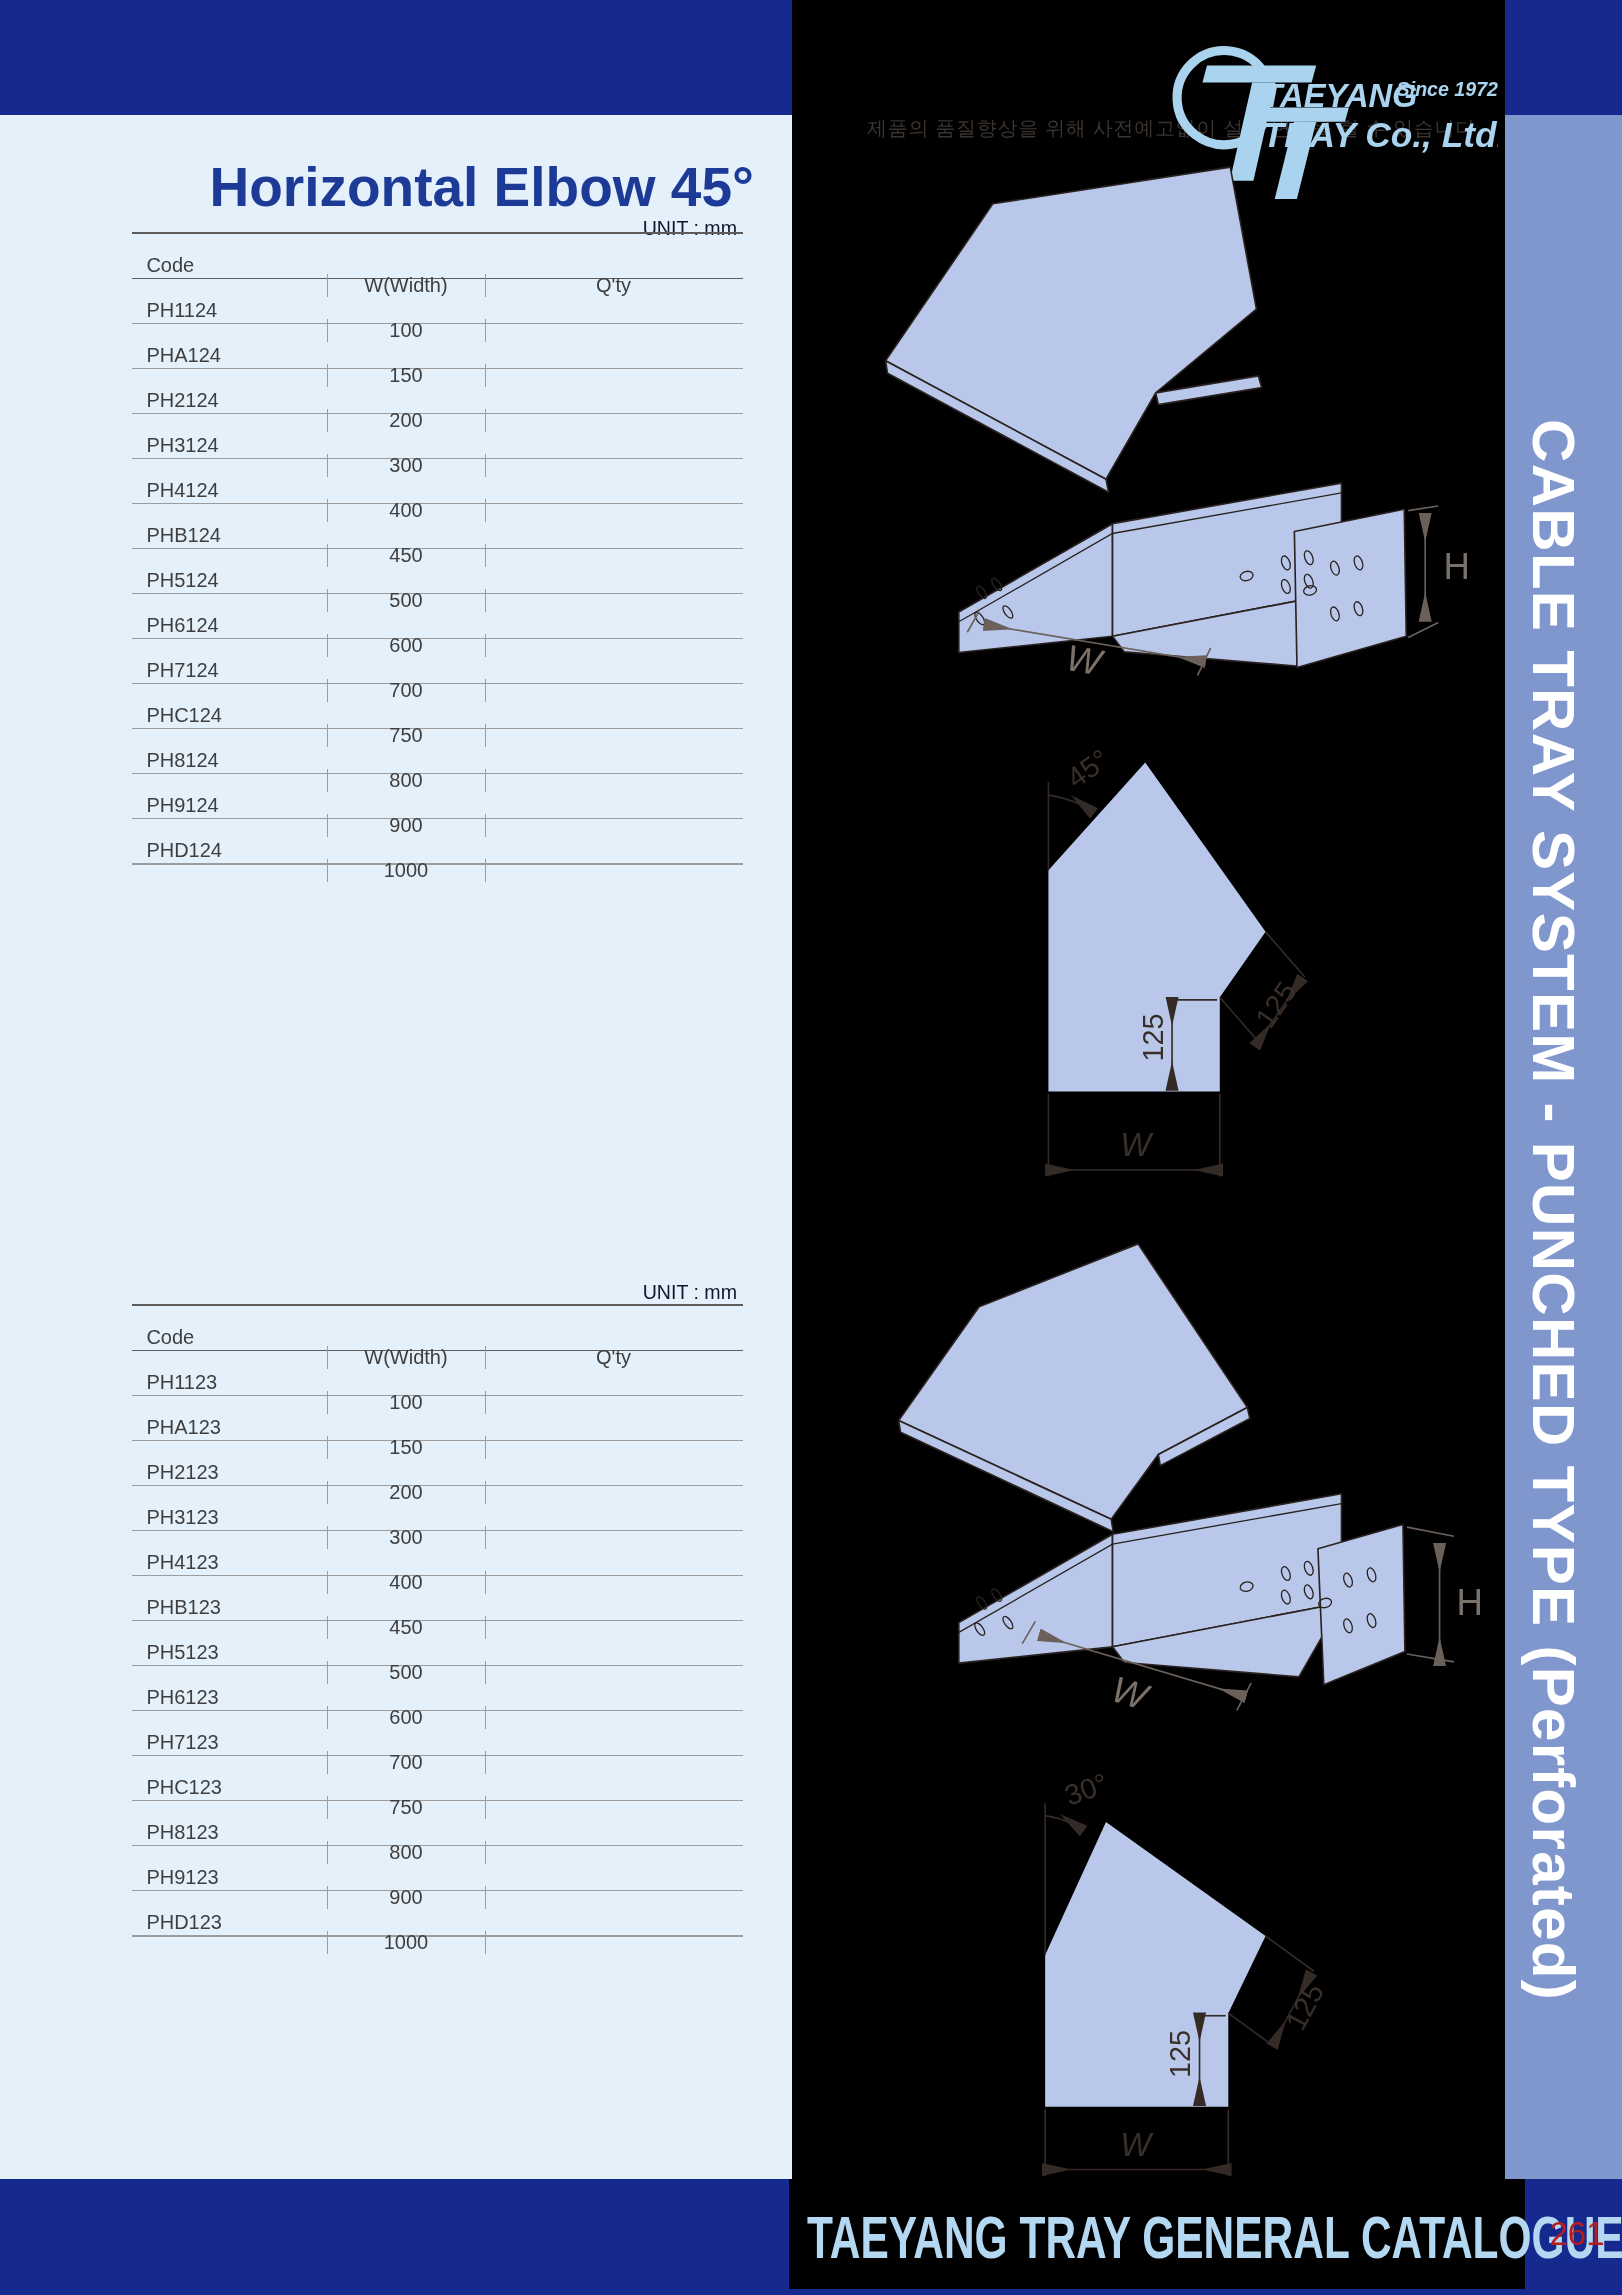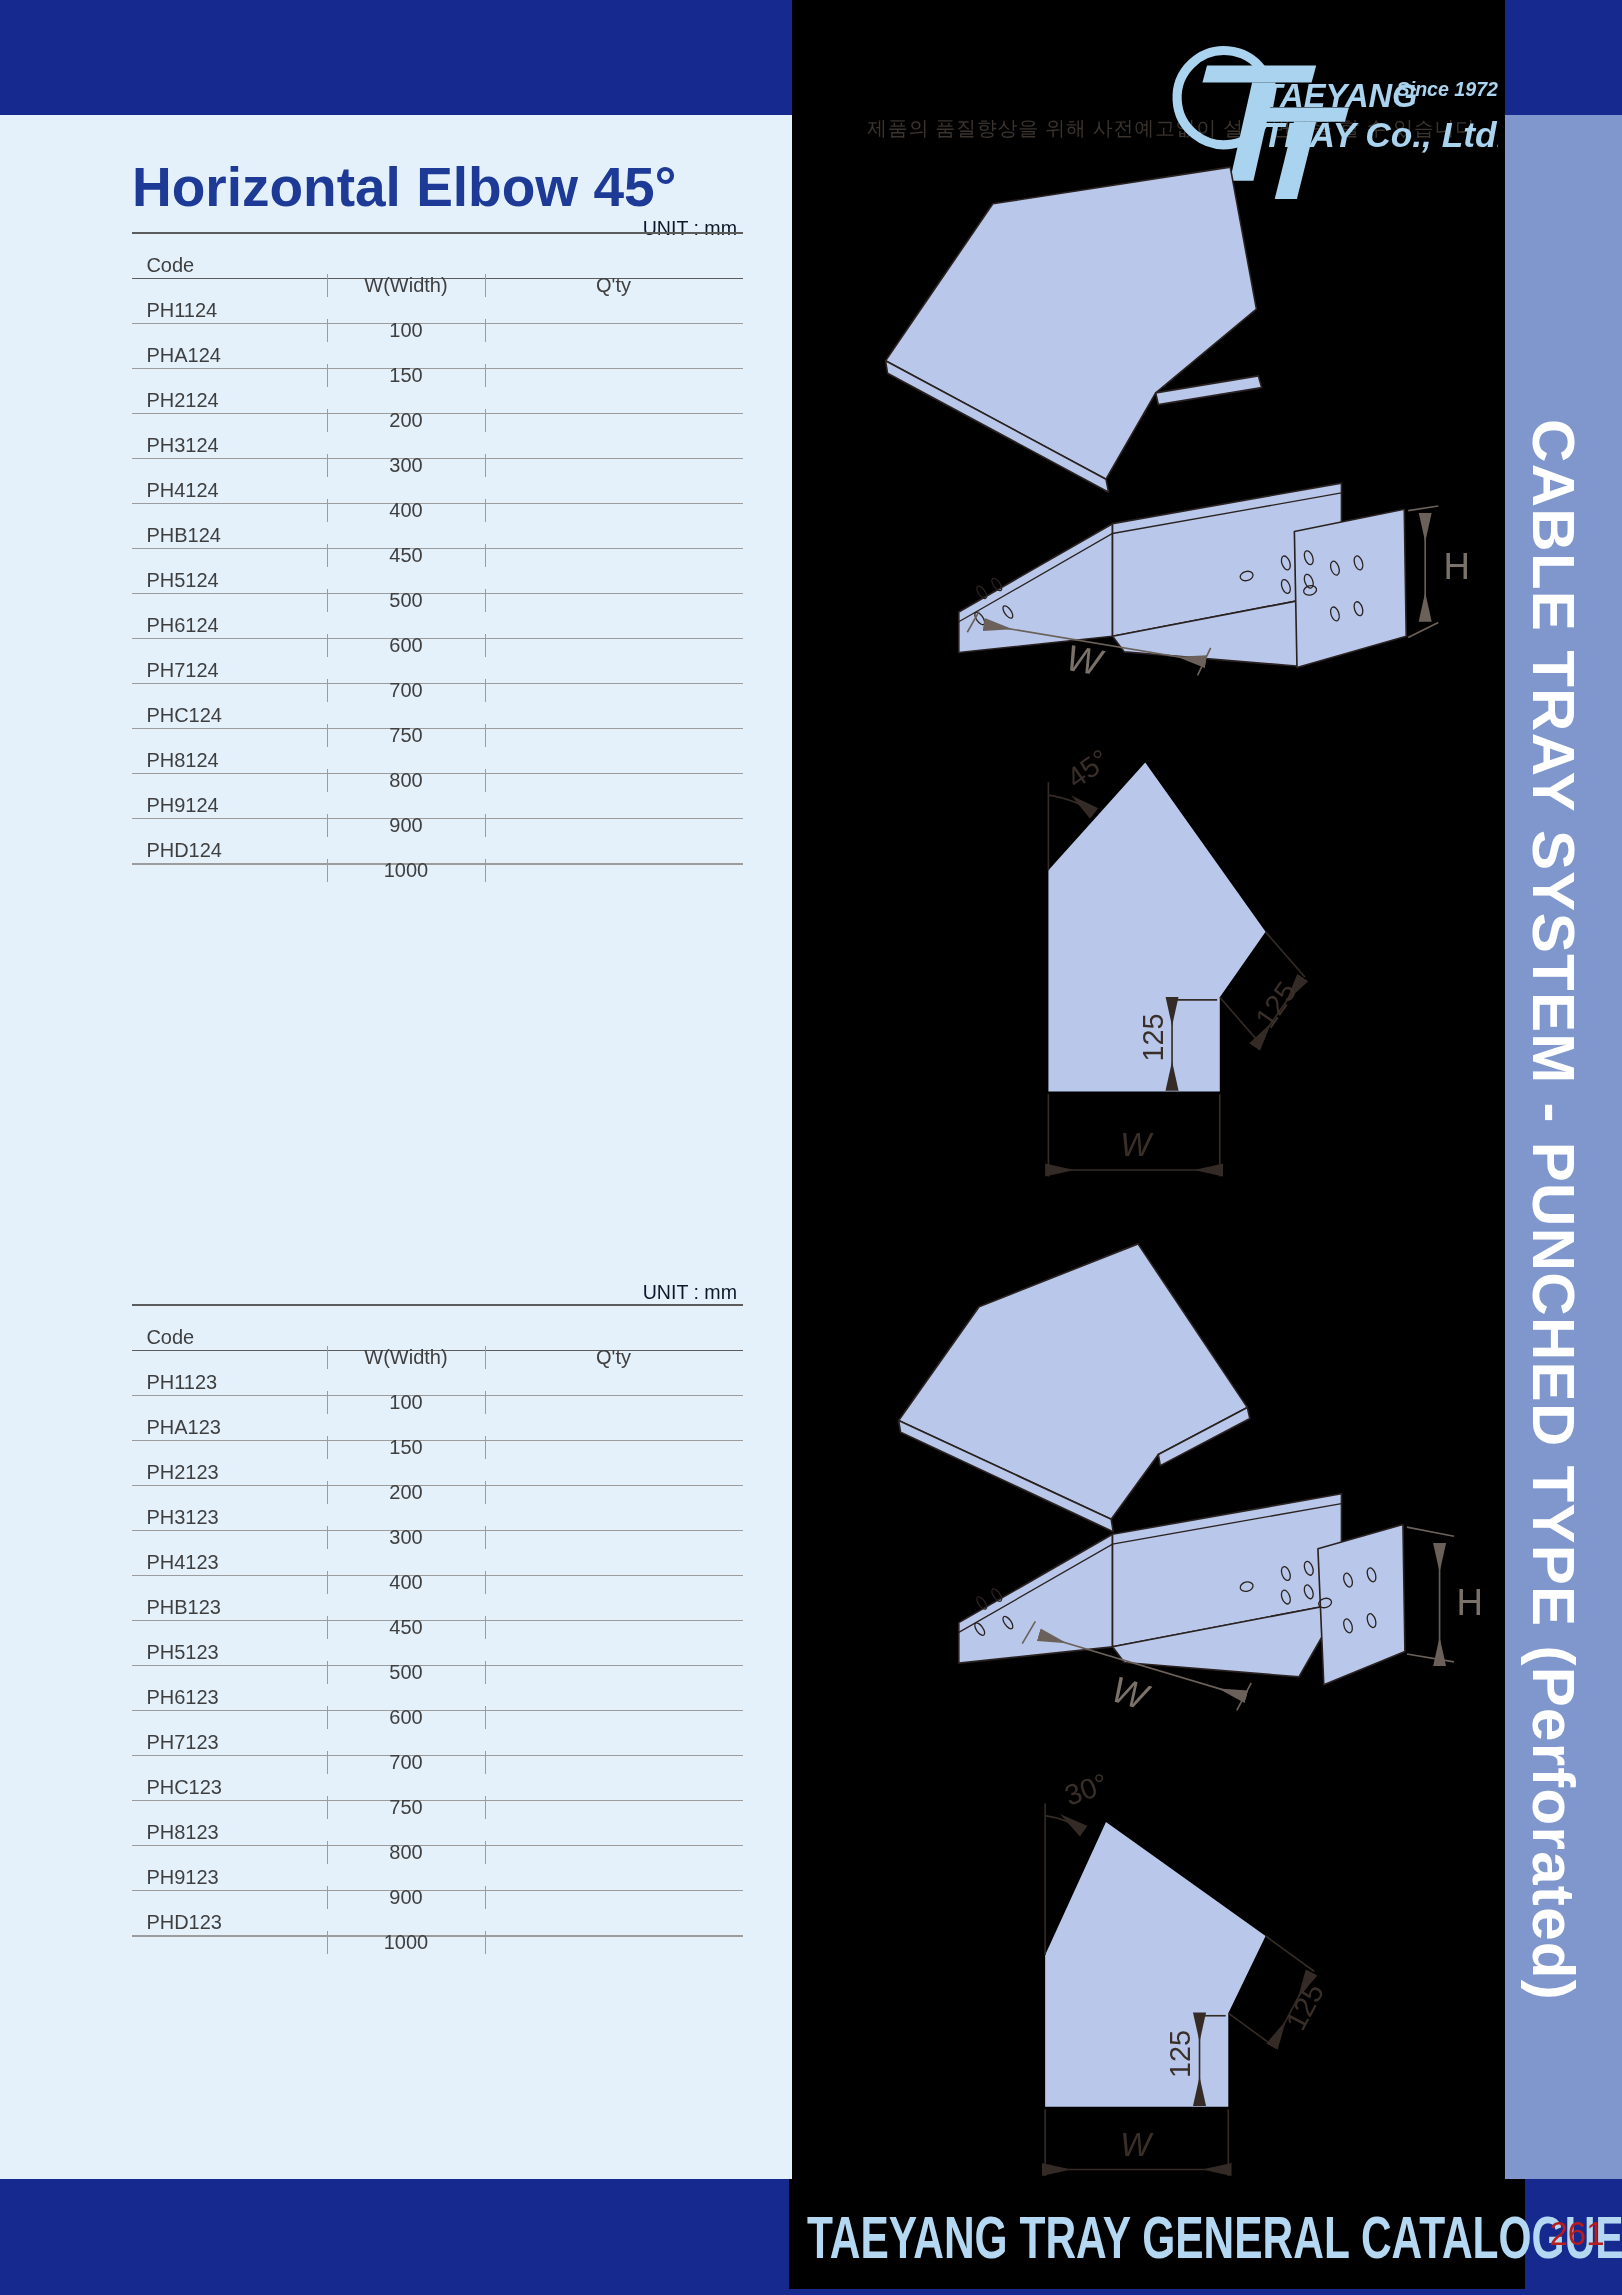--- a/index.html
+++ b/index.html
@@ -6,21 +6,21 @@
   #page{position:relative;width:1623px;height:2295px;background:#e4f1fb;overflow:hidden;
         font-family:"Liberation Sans","DejaVu Sans",sans-serif;}
   .abs{position:absolute;}
   
   #topbar{left:0;top:0;width:1623px;height:115px;background:#16298f;}
   #blackpanel{left:792px;top:0;width:713px;height:2179px;background:#000;}
   #sidebar{left:1505px;top:115px;width:118px;height:2064px;background:#8097ce;}
   #footerbar{left:0;top:2179px;width:1623px;height:116px;background:#16298f;}
   #footerblack{left:789px;top:2179px;width:736px;height:110px;background:#000;}
   
-  .tbl-title{width:622px;text-align:left;font-weight:bold;font-size:55px;color:#1d3a97;line-height:1;}
+  .tbl-title{width:622px;text-align:right;font-weight:bold;font-size:55px;color:#1d3a97;line-height:1;}
   .tbl-unit{width:605px;text-align:right;font-size:19.6px;color:#0f172a;}
   .ttable{width:611px;border-bottom:1.3px solid #9c9c9c;}
   .trow{display:grid;grid-template-columns:195px 158px 257px;height:44px;}
   .trow.databody{border-bottom:1.3px solid #9c9c9c;}
   .trow.header{height:44px;border-top:2px solid #5c5c5c;border-bottom:1.3px solid #5c5c5c;}
   .tcell{display:flex;align-items:center;font-size:20px;color:#3f3f3f;}
   .c0{padding-left:14.4px;}
   .c1,.c2{justify-content:center;}
   .tick{background:linear-gradient(#9c9c9c,#9c9c9c) left top/1.3px 23.6px no-repeat;margin-top:40px;}
   

